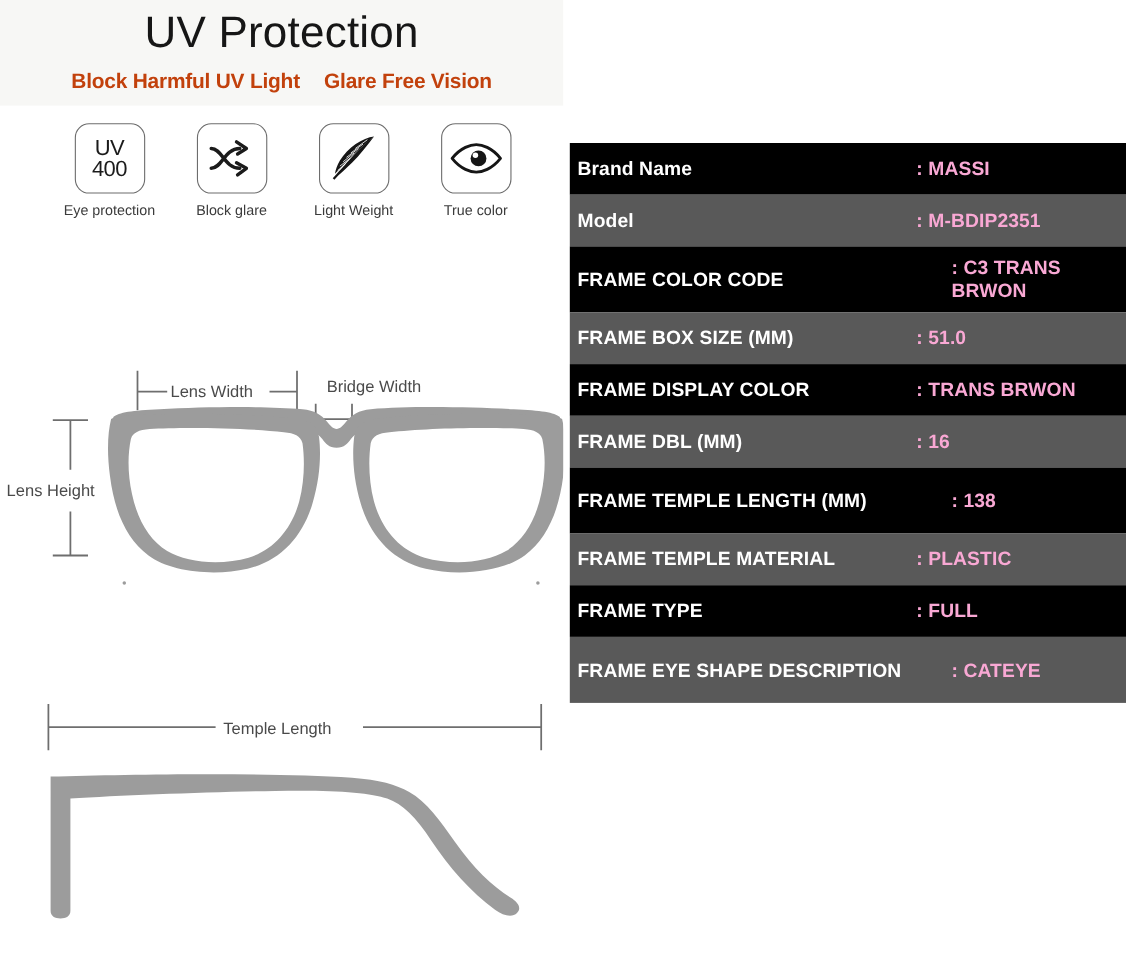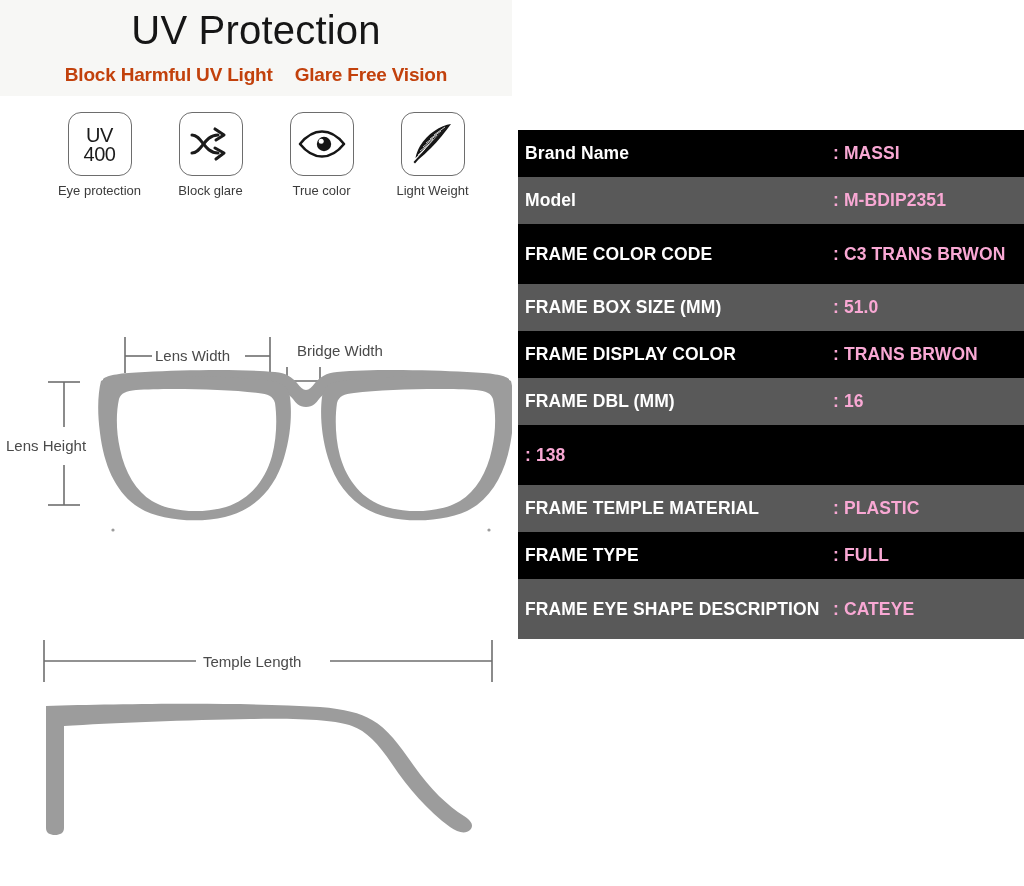--- a/index.html
+++ b/index.html
@@ -128,21 +128,21 @@
   }
   .spec-row {
     display: flex;
     align-items: center;
     box-sizing: border-box;
     padding: 0 0 0 7px;
   }
   .spec-row.dark  { background: #000000; }
   .spec-row.light { background: #595959; }
   .spec-row.h1 { height: 47px; }
-  .spec-row.h2 { height: 60px; }
+  .spec-row.h2 { height: 60px; gap: 32px; }
 
   .spec-label {
     width: 308px;
     color: #ffffff;
     font-size: 17.5px;
     font-weight: 700;
     line-height: 21px;
     letter-spacing: 0.1px;
   }
   .spec-value {
@@ -187,52 +187,52 @@
           <svg width="46" height="40" viewBox="0 0 46 40">
             <g fill="none" stroke="#1b1b1b" stroke-width="3.1" stroke-linecap="round">
               <path d="M4 11 C14 11, 16 29, 30 29"></path>
               <path d="M4 29 C14 29, 16 11, 30 11"></path>
             </g>
             <path d="M27 5 L36 11 L28 16" fill="none" stroke="#1b1b1b" stroke-width="3.1" stroke-linecap="round" stroke-linejoin="round"></path>
             <path d="M27 24 L36 29 L28 35" fill="none" stroke="#1b1b1b" stroke-width="3.1" stroke-linecap="round" stroke-linejoin="round"></path>
           </svg>
         </div>
         <div class="feature-label">Block glare</div>
-      </div>
-
-      <div class="feature">
-        <div class="feature-box">
-          <svg width="50" height="32" viewBox="0 0 50 32">
-            <path d="M3 16 C11 6, 20 3.5, 25 3.5 C30 3.5, 39 6, 47 16
-                     C39 26, 30 28.5, 25 28.5 C20 28.5, 11 26, 3 16 Z" fill="none" stroke="#161616" stroke-width="2.6" stroke-linejoin="round"></path>
-            <circle cx="27" cy="16" r="7.2" fill="#161616"></circle>
-            <circle cx="24.2" cy="13.2" r="2.5" fill="#ffffff"></circle>
-          </svg>
-        </div>
-        <div class="feature-label">True color</div>
       </div>
 
       <div class="feature">
         <div class="feature-box">
           <svg width="48" height="48" viewBox="0 0 48 48">
             <path d="M42 4 C32 5, 18 14, 11 26 C8.5 30.5, 7 34.5, 6.5 38 L11 33.5
                      C14 30, 20 23.5, 26 18 C31 13.3, 37 8.5, 42 4 Z" fill="#161616"></path>
             <path d="M42 4 C36 12, 29 21, 22 28 C18 32, 13 36.5, 9.5 39.5
                      L6 43.5 L4.5 42 L8 38.2 C12 34, 18 27, 24 20.5 C30.5 13.5, 37.5 7, 42 4 Z" fill="#161616"></path>
             <g stroke="#ffffff" stroke-width="0.9" opacity="0.85">
               <path d="M36 7 L25 15"></path>
               <path d="M32 11 L21 19"></path>
               <path d="M28 15 L17 23"></path>
               <path d="M24 19 L14 27"></path>
               <path d="M20 24 L11 31"></path>
               <path d="M16 29 L9 35"></path>
             </g>
           </svg>
         </div>
         <div class="feature-label">Light Weight</div>
+      </div>
+
+      <div class="feature">
+        <div class="feature-box">
+          <svg width="50" height="32" viewBox="0 0 50 32">
+            <path d="M3 16 C11 6, 20 3.5, 25 3.5 C30 3.5, 39 6, 47 16
+                     C39 26, 30 28.5, 25 28.5 C20 28.5, 11 26, 3 16 Z" fill="none" stroke="#161616" stroke-width="2.6" stroke-linejoin="round"></path>
+            <circle cx="27" cy="16" r="7.2" fill="#161616"></circle>
+            <circle cx="24.2" cy="13.2" r="2.5" fill="#ffffff"></circle>
+          </svg>
+        </div>
+        <div class="feature-label">True color</div>
       </div>
 
     </div>
 
     <svg style="position:absolute; left:0; top:325px;" width="512" height="250" viewBox="0 0 512 250">
 
       <g>
         <path class="dim-line" d="M125 12 L125 48"></path>
         <path class="dim-line" d="M270 12 L270 48"></path>
         <path class="dim-line" d="M125 31 L152 31"></path>
@@ -373,20 +373,21 @@
       <div class="spec-label">FRAME DISPLAY COLOR</div>
       <div class="spec-value">: TRANS BRWON</div>
     </div>
 
     <div class="spec-row light h1">
       <div class="spec-label">FRAME DBL (MM)</div>
       <div class="spec-value">: 16</div>
     </div>
 
     <div class="spec-row dark h2">
+      <div class="spec-label">FRAME TEMPLE LENGTH (MM)</div>
       <div class="spec-value">: 138</div>
     </div>
 
     <div class="spec-row light h1">
       <div class="spec-label">FRAME TEMPLE MATERIAL</div>
       <div class="spec-value">: PLASTIC</div>
     </div>
 
     <div class="spec-row dark h1">
       <div class="spec-label">FRAME TYPE</div>

